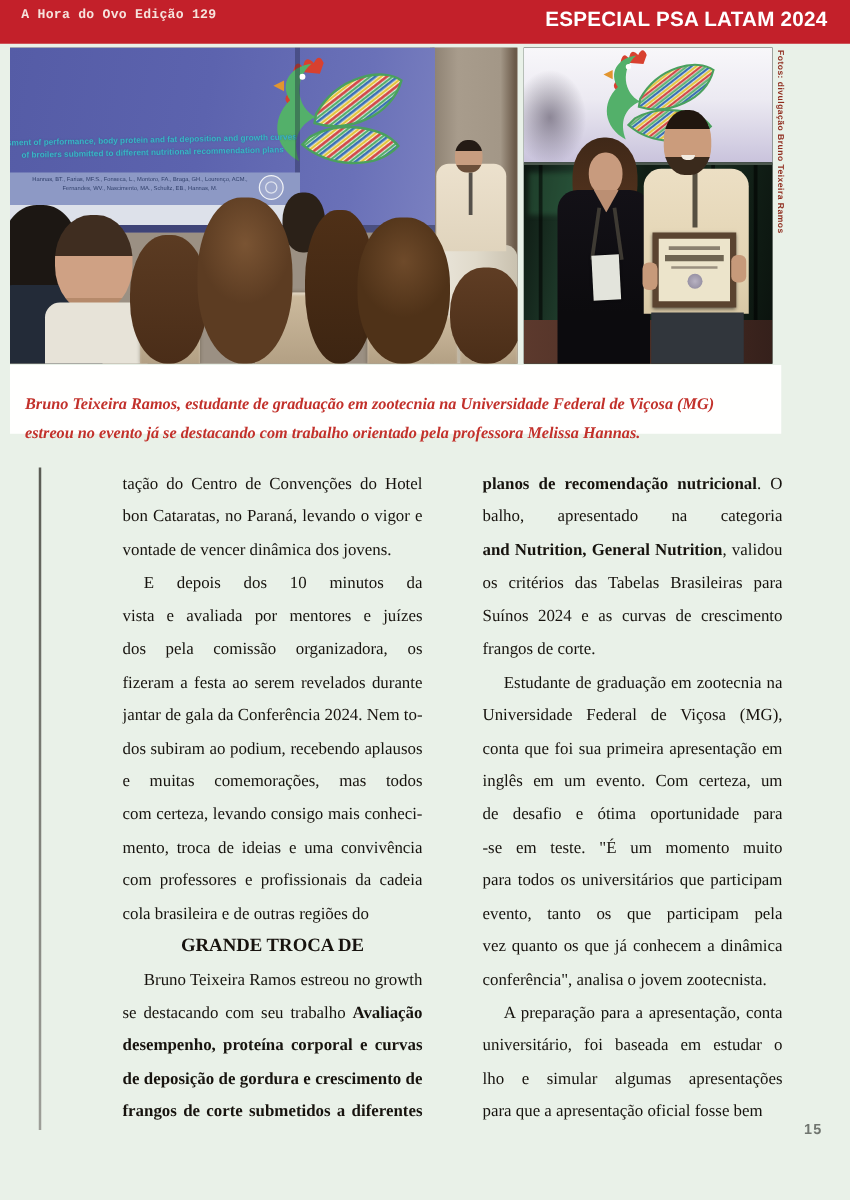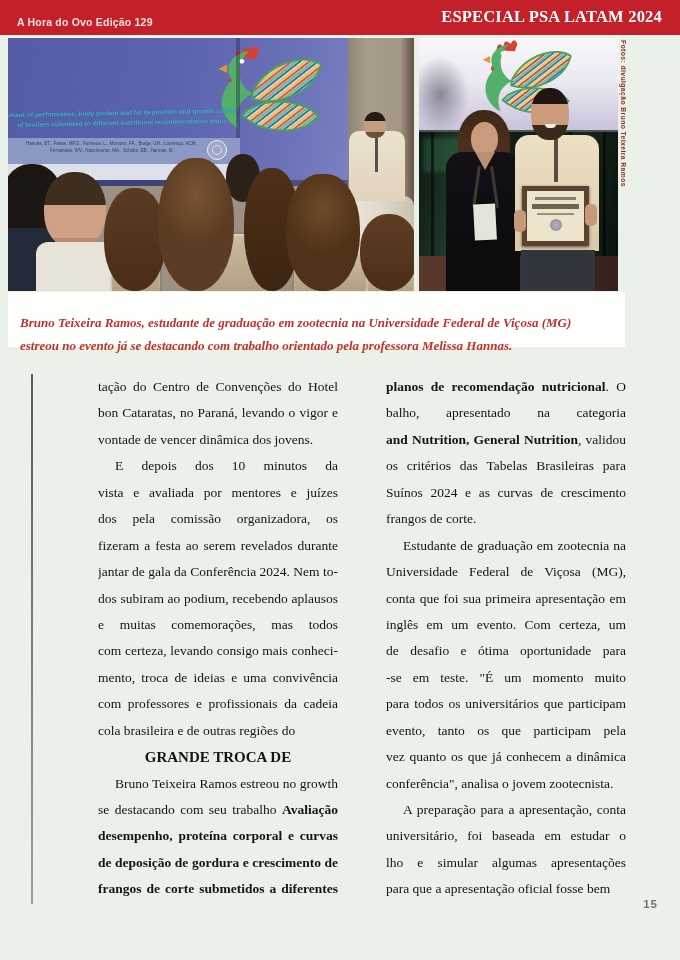--- a/index.html
+++ b/index.html
@@ -4,25 +4,25 @@
 <style>
   html,body{margin:0;padding:0;}
   .page{
     position:relative; width:680px; height:960px; overflow:hidden;
     background:var(--pagebg,#e9f1e8);
     font-family:"Liberation Serif", serif;
   }
   
   .topbar{position:absolute;left:0;top:0;width:680px;height:35px;background:var(--red,#c3202a);}
   .topbar .ed{
-    position:absolute;left:17px;top:16px;font-family:Liberation Sans, sans-serif;
+    position:absolute;left:17px;top:6px;font-family:Liberation Mono, monospace;
     font-weight:bold;font-size:10.5px;color:#f6e3dd;letter-spacing:.2px;
   }
   .topbar .sp{
-    position:absolute;right:18px;top:7px;font-family:Liberation Serif, serif;
+    position:absolute;right:18px;top:7px;font-family:Liberation Sans, sans-serif;
     font-weight:bold;font-size:16.5px;color:#ffffff;letter-spacing:.2px;
   }
   
   .photo{position:absolute;top:38px;overflow:hidden;}
   .photoL{left:8px;width:406px;height:253px;background:#9b9083;}
   .photoR{left:419px;width:199px;height:253px;background:#121d15;}
   .abs{position:absolute;}
   
   .lp-wall{left:338px;top:0;width:68px;height:253px;
     background:linear-gradient(90deg,#8d8172 0,#a89c8c 30%,#a39787 80%,#6b5a49 97%);}

